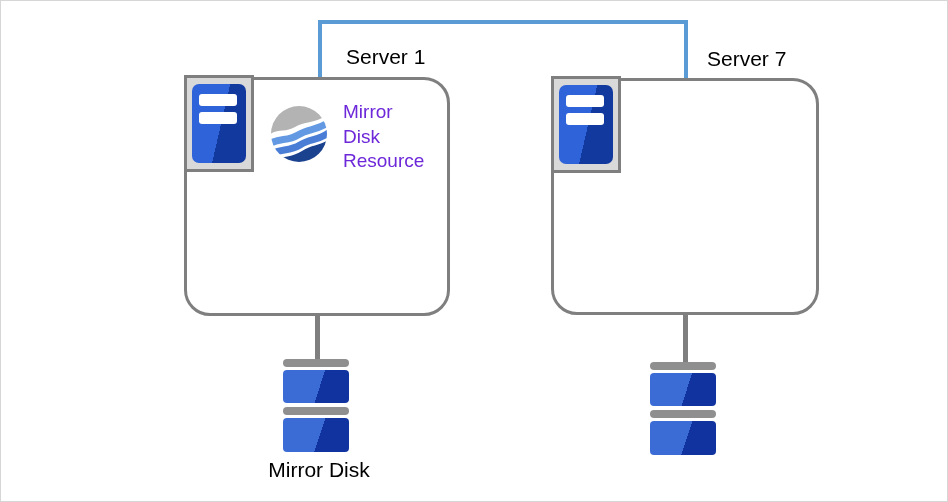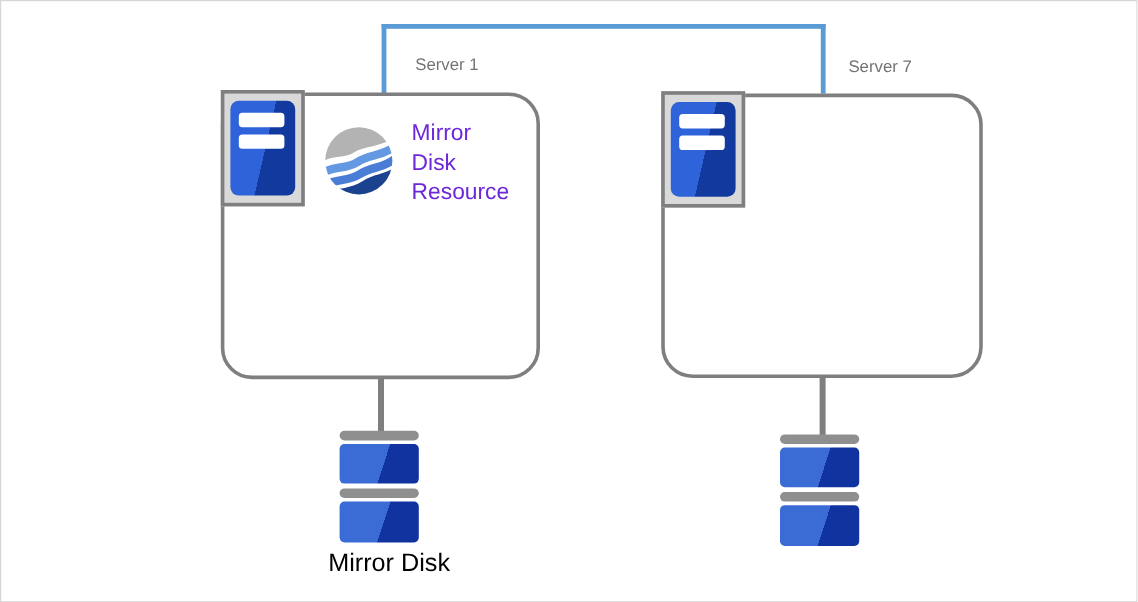--- a/index.html
+++ b/index.html
@@ -7,21 +7,21 @@
     position:relative;width:948px;height:502px;background:#ffffff;
     border:1px solid var(--canvas-border,#d6d6d6);box-sizing:border-box;overflow:hidden;
   }
   
   .net-link{
     position:absolute;left:317px;top:19px;width:370px;height:58px;box-sizing:border-box;
     border-top:4px solid var(--link-blue,#5b9bd5);
     border-left:4px solid var(--link-blue,#5b9bd5);
     border-right:4px solid var(--link-blue,#5b9bd5);
   }
-  .server-label{position:absolute;font-size:14px;color:#737373;white-space:nowrap;}
+  .server-label{position:absolute;font-size:21px;color:#000000;white-space:nowrap;}
   .server-label.s1{left:345px;top:44px;}
   .server-label.s2{left:706px;top:46px;}
   .server-box{
     position:absolute;background:#fff;border:3px solid var(--box-gray,#7f7f7f);
     border-radius:26px;box-sizing:border-box;
   }
   .server-box.s1{left:183px;top:76px;width:266px;height:239px;}
   .server-box.s2{left:550px;top:77px;width:268px;height:237px;}
   .server-icon-frame{
     position:absolute;width:70px;height:97px;box-sizing:border-box;
@@ -50,21 +50,21 @@
   .disk{position:absolute;width:66px;display:flex;flex-direction:column;}
   .disk.d1{left:282px;top:358px;}
   .disk.d2{left:649px;top:361px;}
   .disk-bar{height:8px;background:var(--bar-gray,#8f8f8f);border-radius:4px;margin-bottom:3px;}
   .disk-platter{
     height:33px;border-radius:4px;margin-bottom:4px;
     background:linear-gradient(108deg,var(--disk-blue-light,#3b6bd5) 0 55%,var(--disk-blue-dark,#10339f) 55%);
   }
   .disk-platter.last{height:34px;margin-bottom:0;}
   .mirror-disk-label{
-    position:absolute;left:262px;top:457px;width:112px;text-align:right;
+    position:absolute;left:262px;top:457px;width:112px;text-align:center;
     font-size:21px;color:#000;white-space:nowrap;
   }
 </style>
 </head>
 <body>
 
 <div class="canvas">
 
   <div class="net-link"></div>
 

